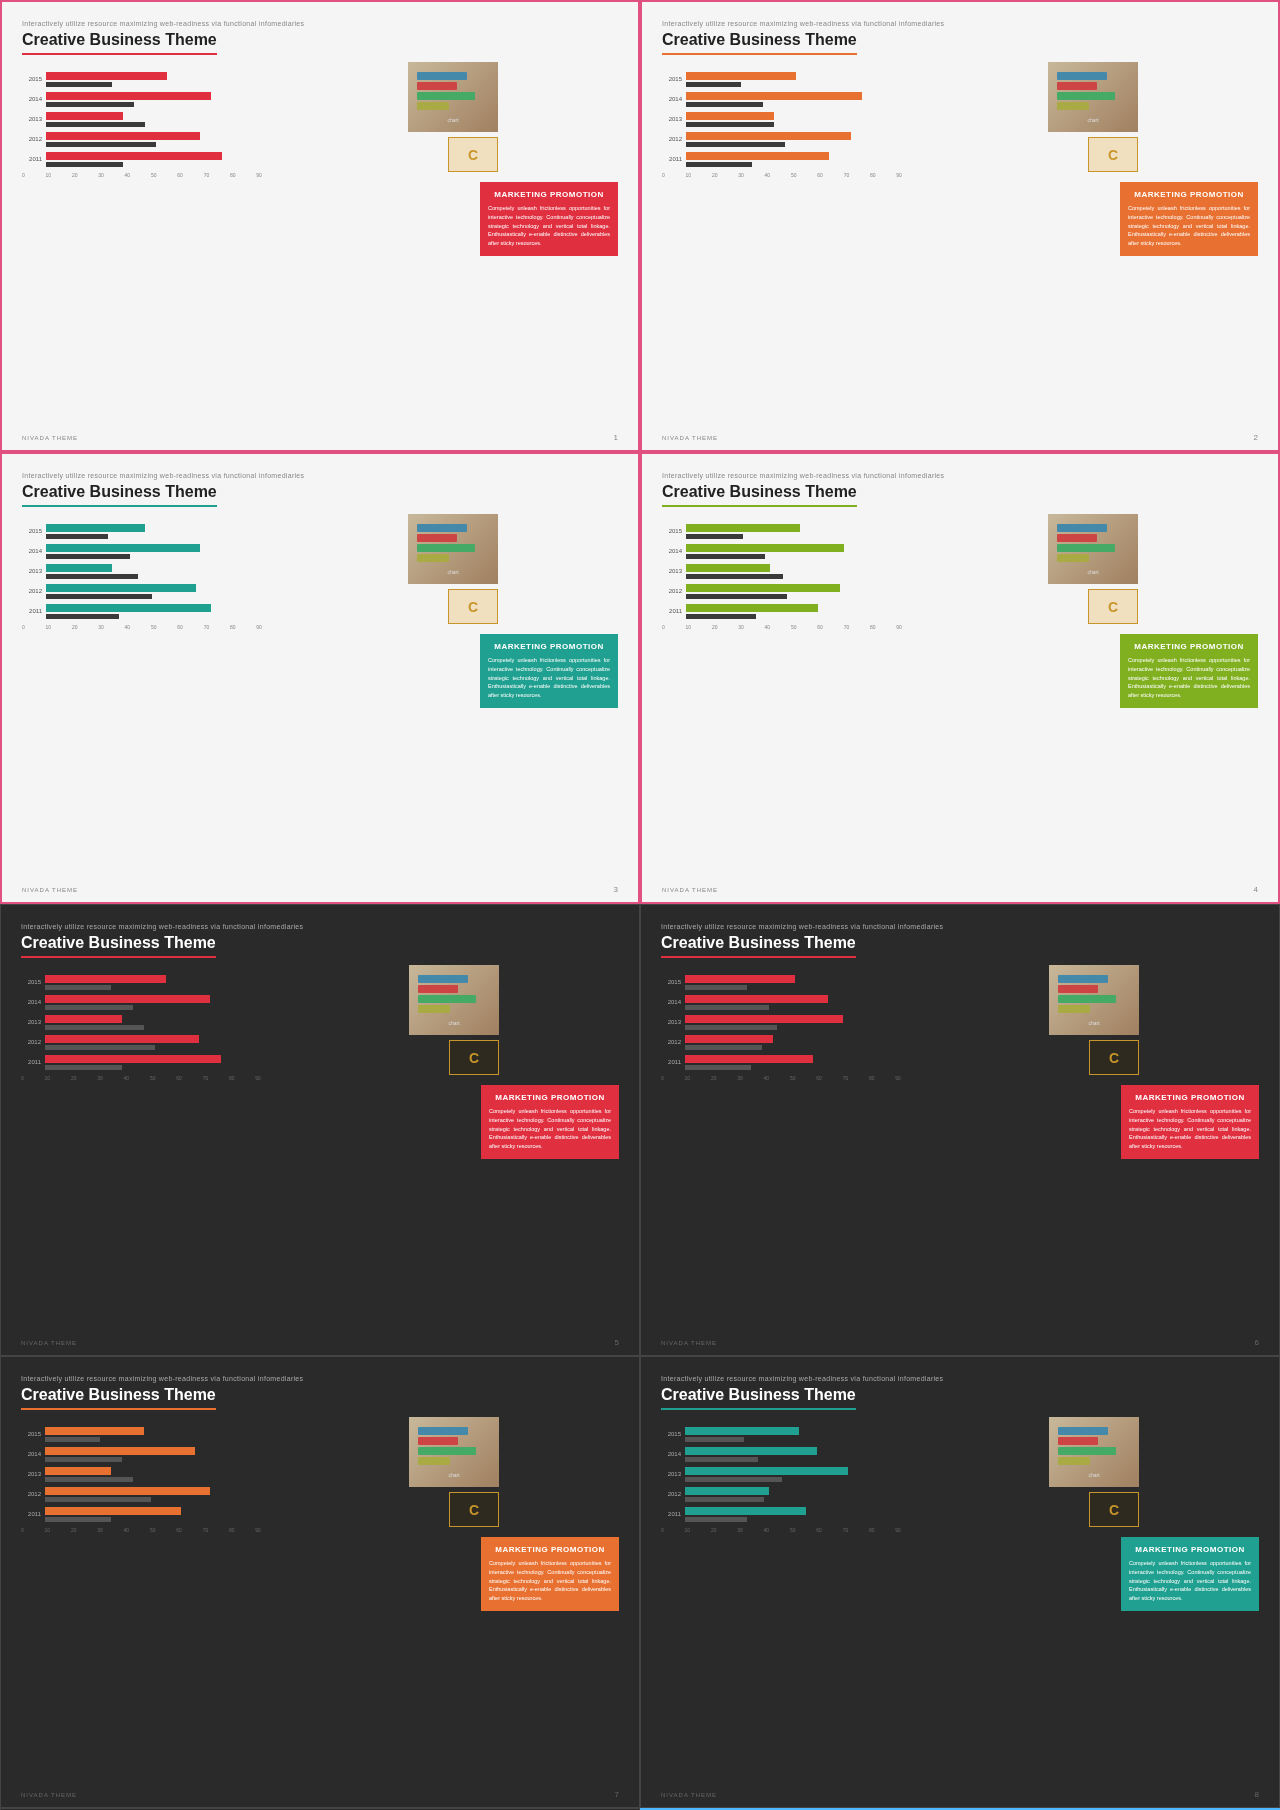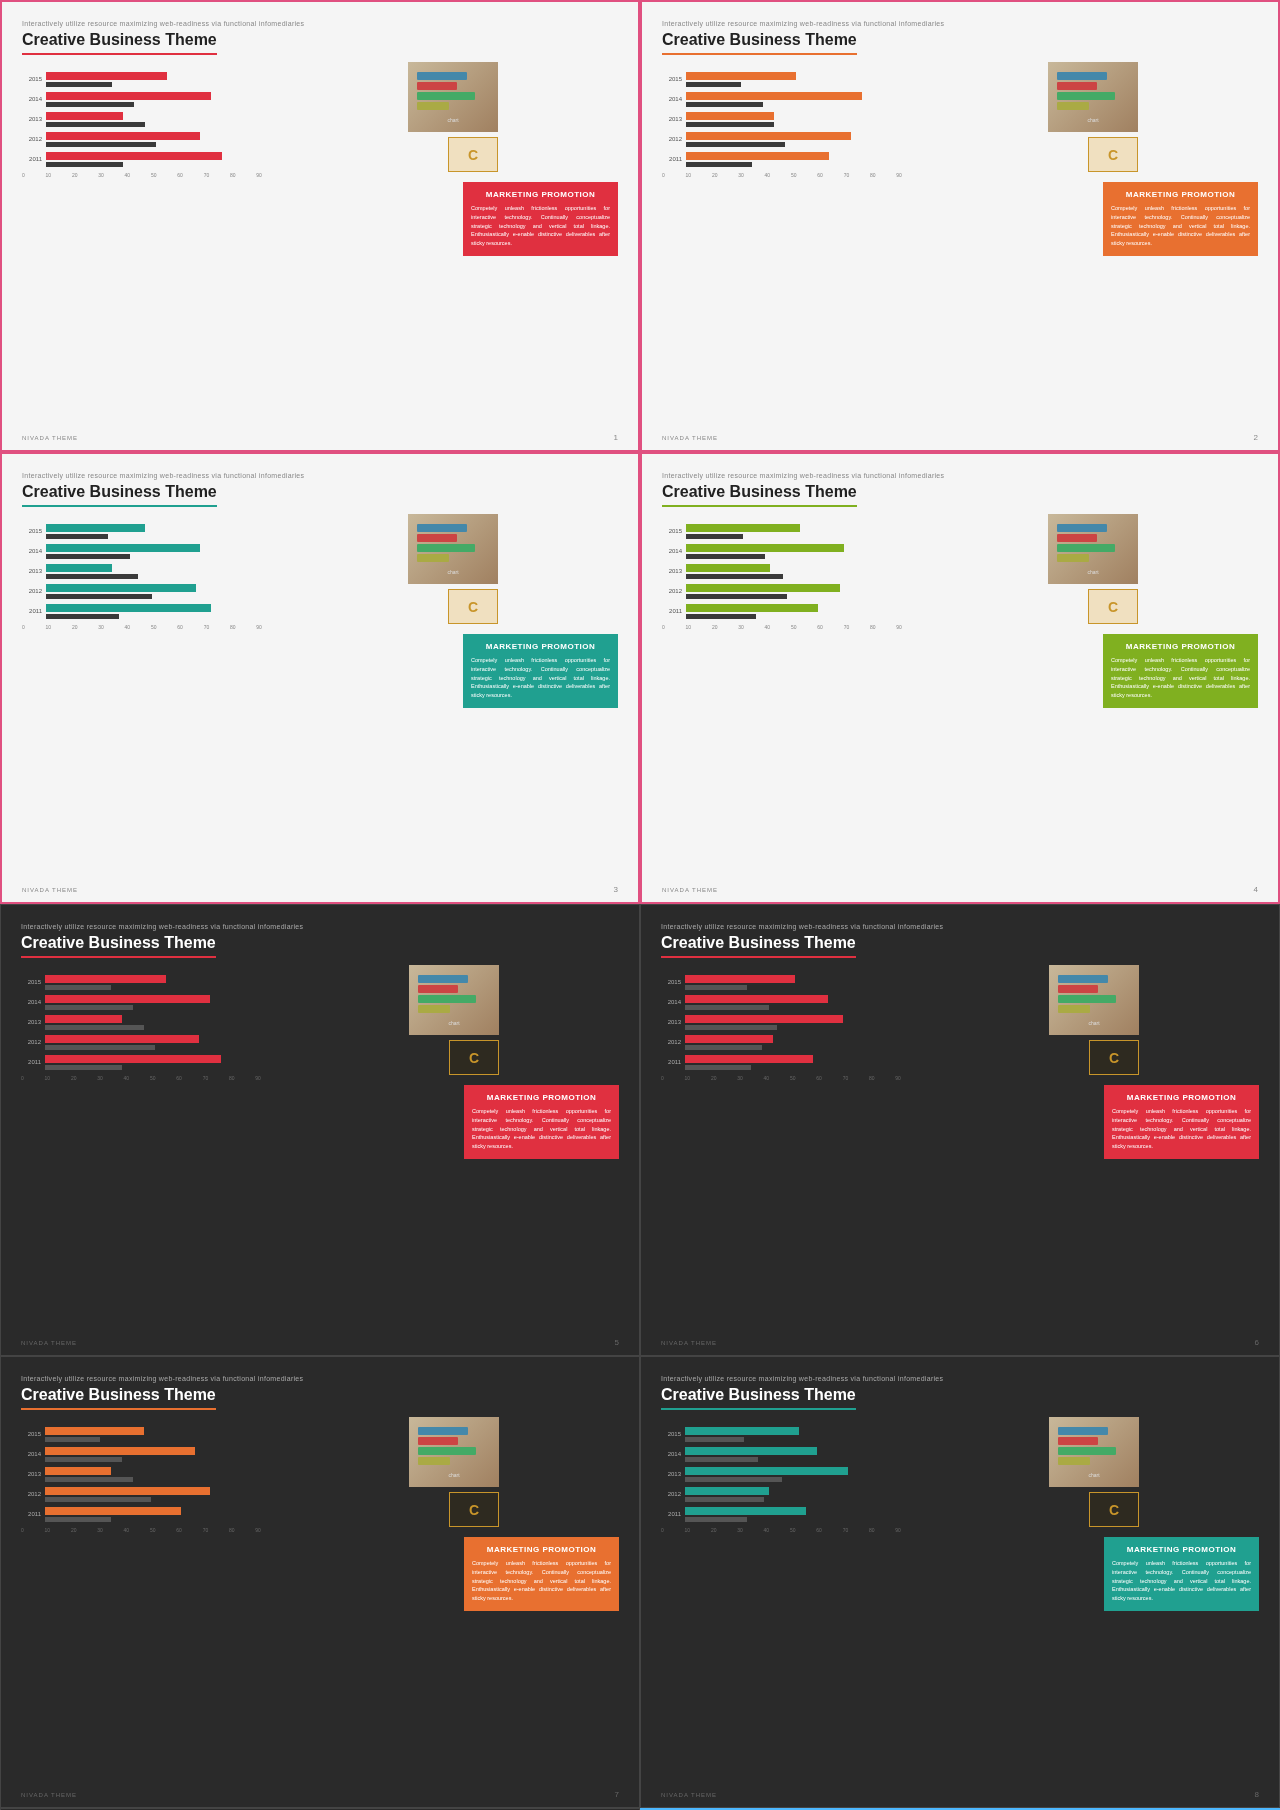--- a/index.html
+++ b/index.html
@@ -118,21 +118,21 @@
       font-weight: bold;
       color: #c8952a;
       border: 1px solid #d4a830;
     }
 
     
     .info-box {
       position: absolute;
       right: 20px;
       top: 180px;
-      width: 155px;
+      width: 138px;
       padding: 8px;
     }
     .info-box-title {
       font-size: 8px;
       font-weight: bold;
       color: #fff;
       text-align: center;
       margin-bottom: 5px;
       letter-spacing: 0.5px;
     }

